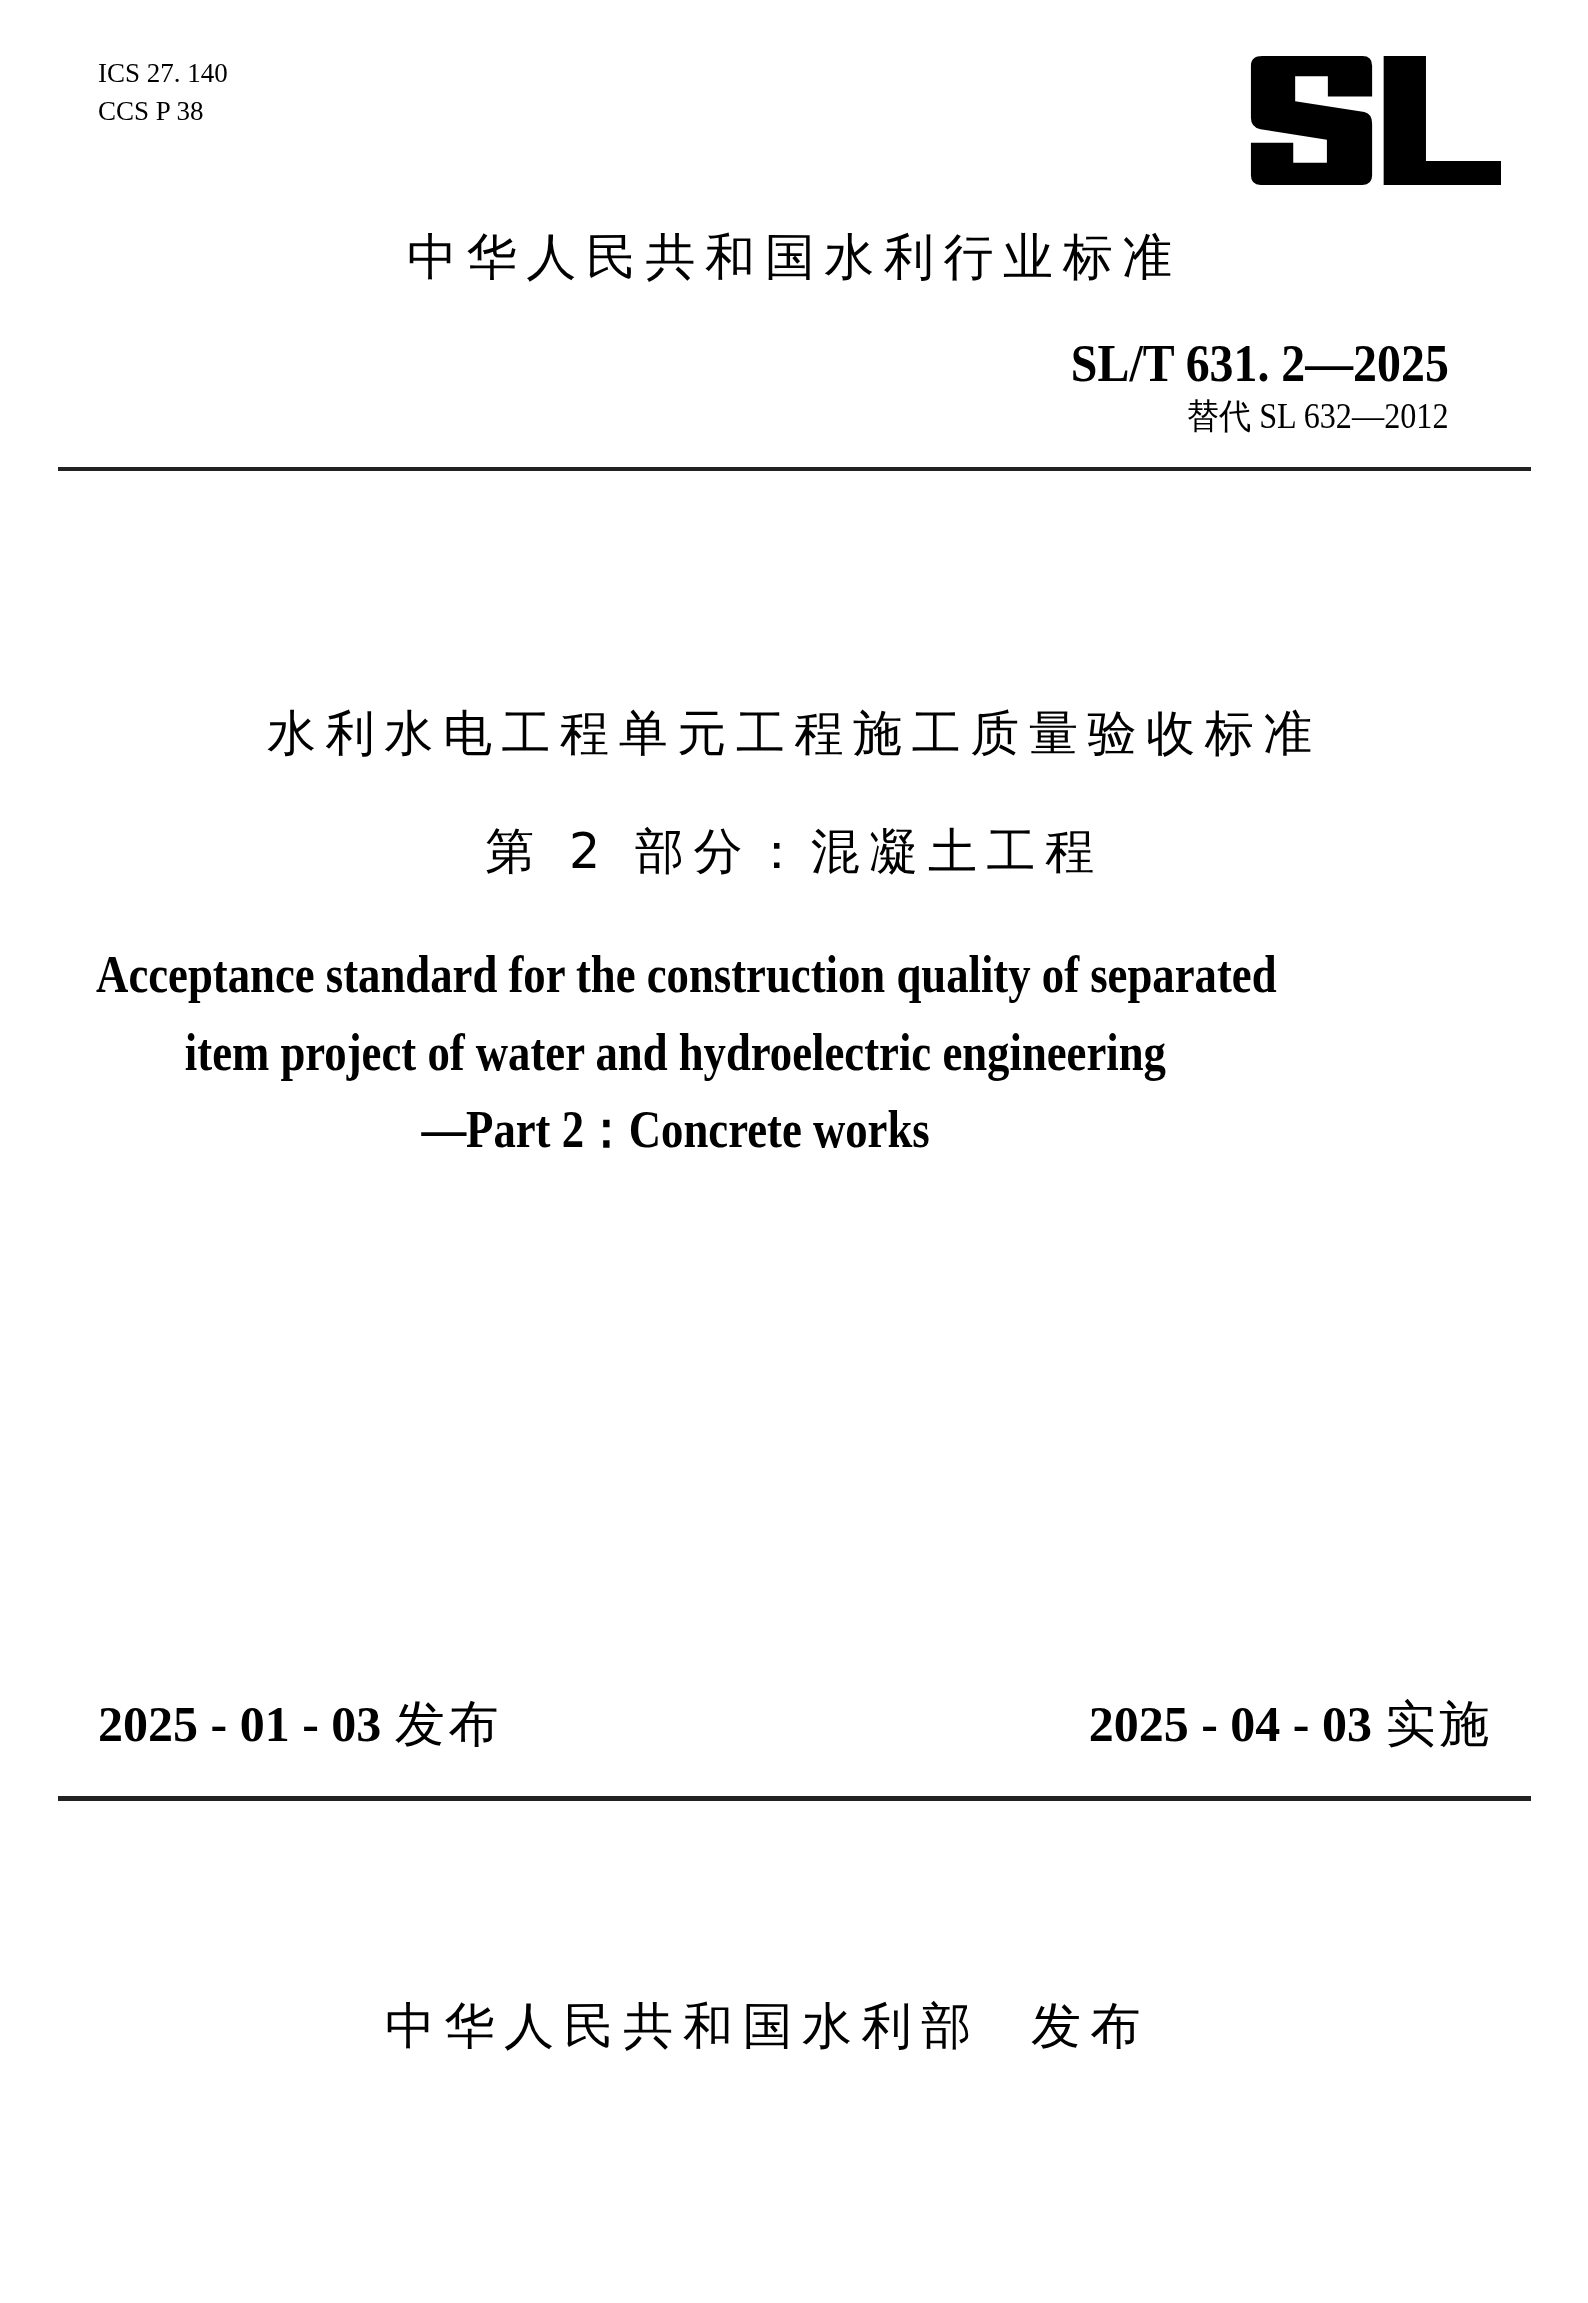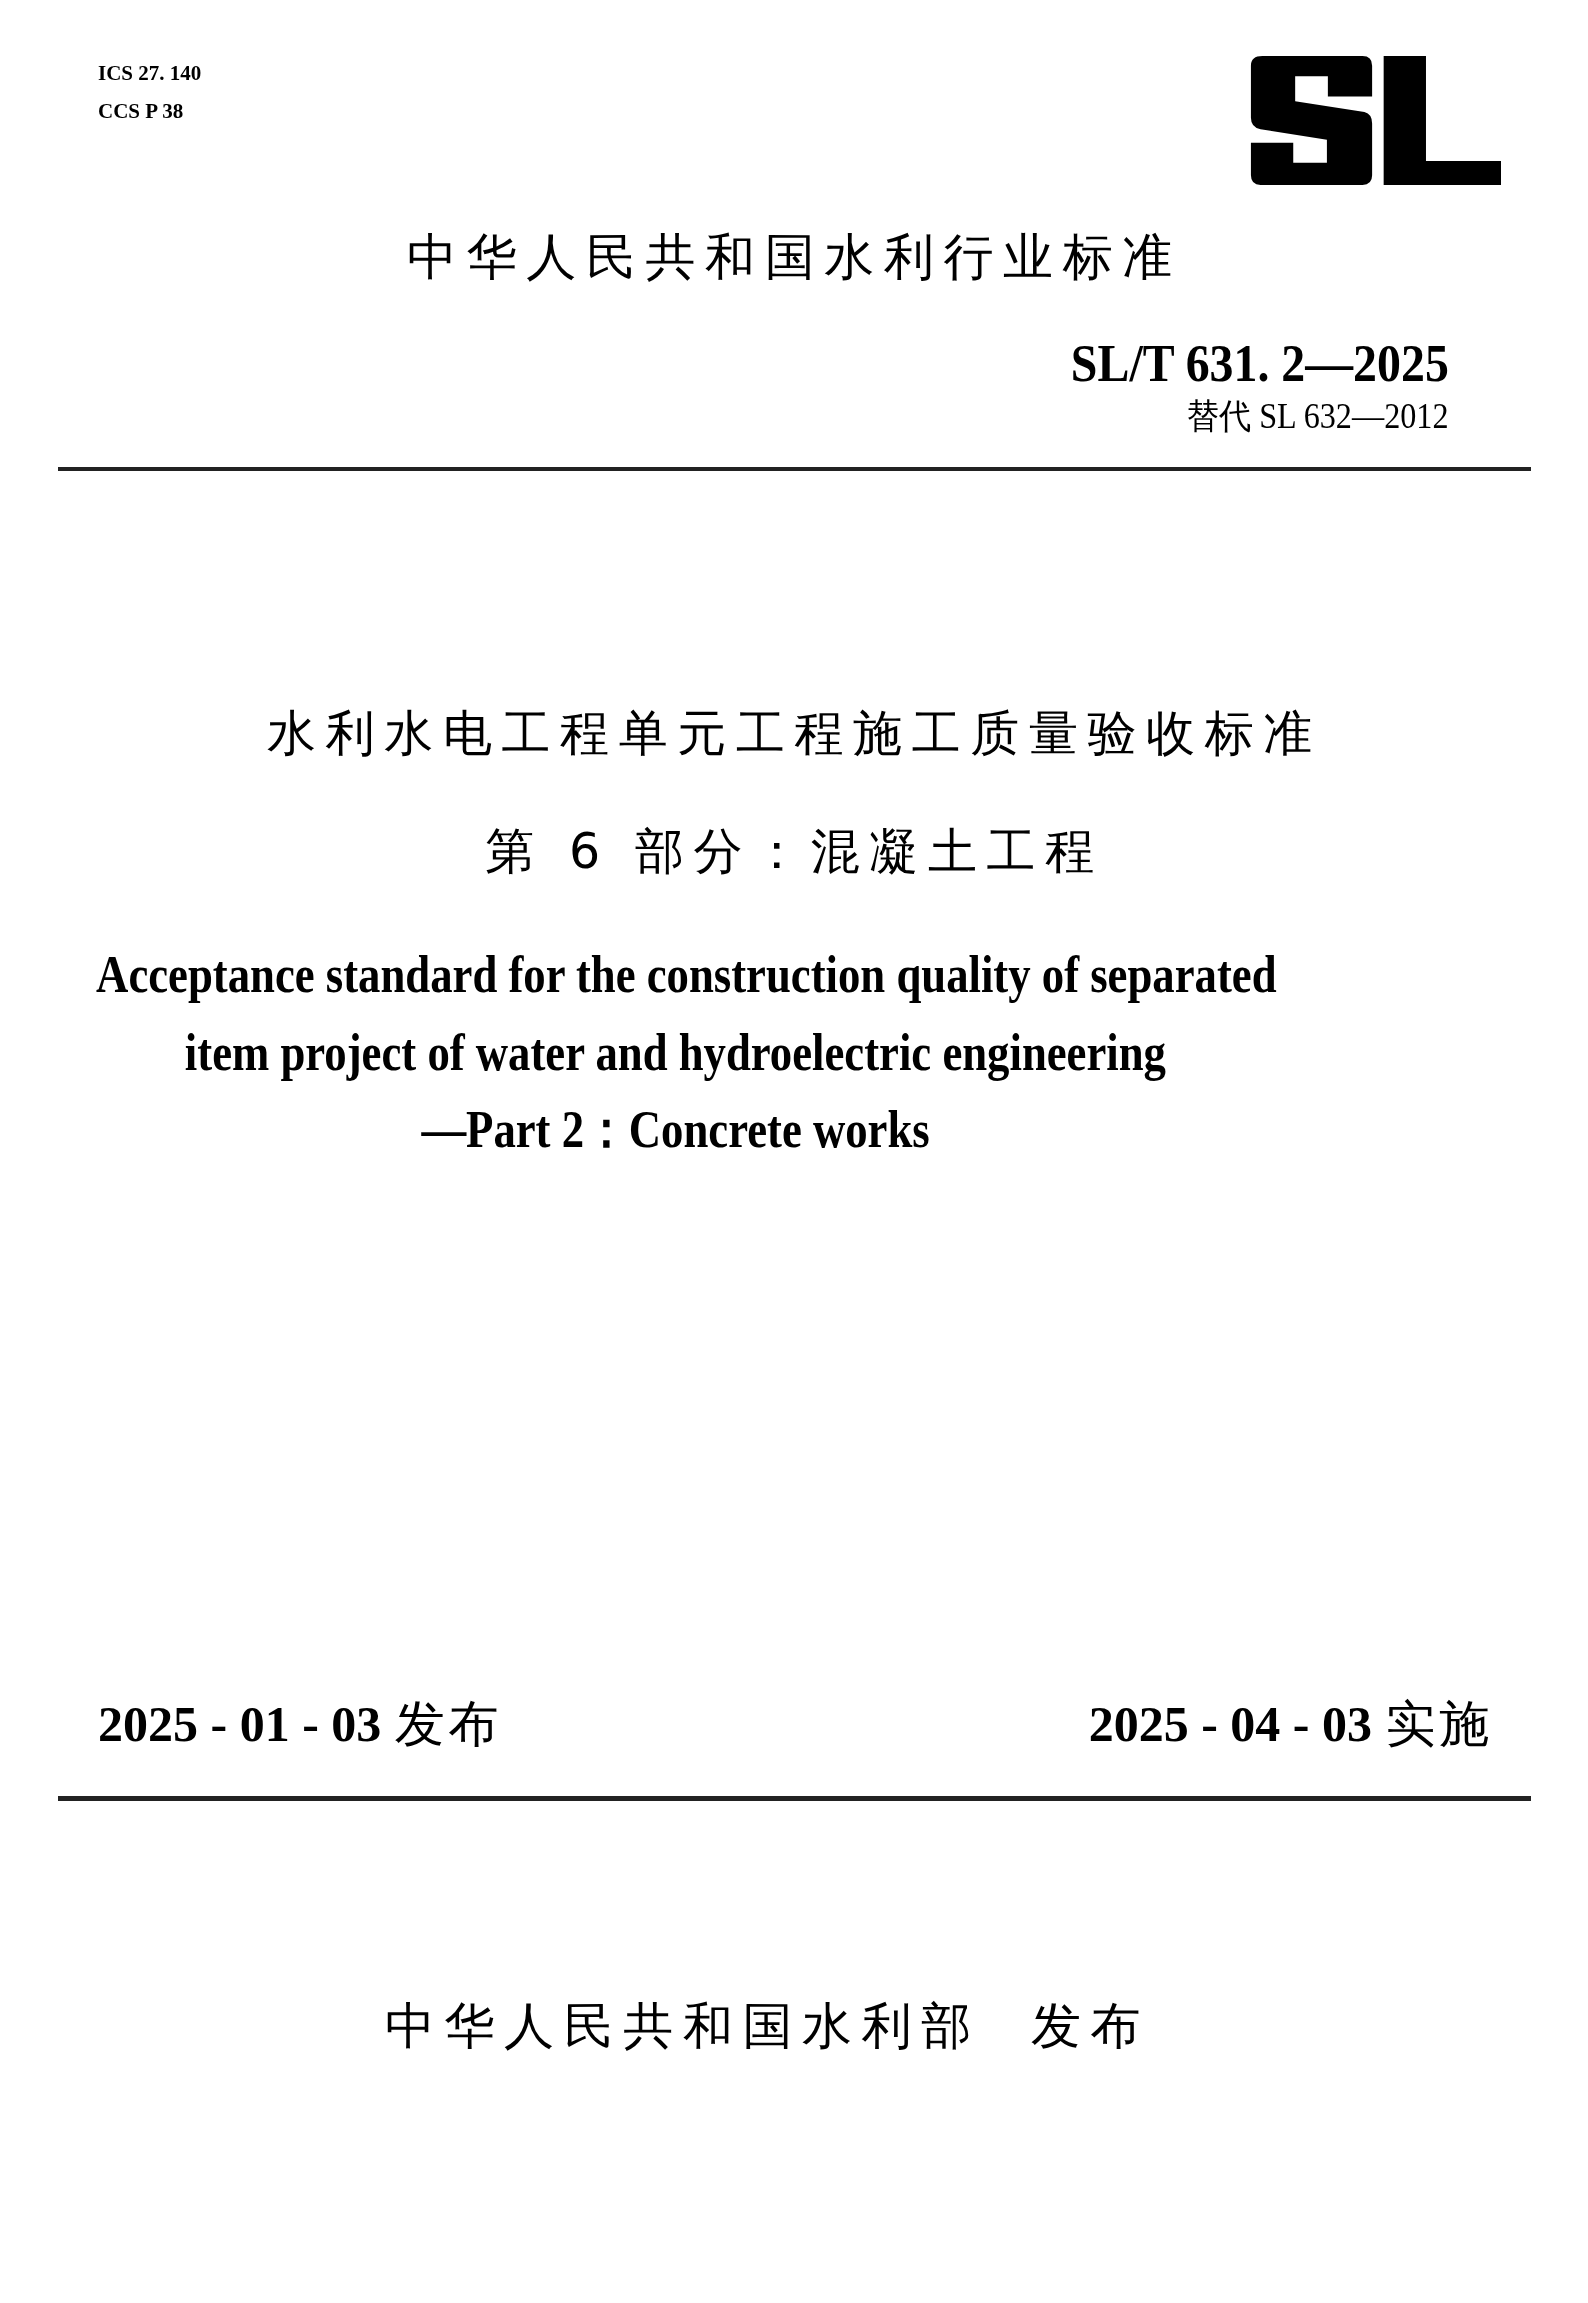--- a/index.html
+++ b/index.html
@@ -2,21 +2,21 @@
 <html><head>
 <meta charset="utf-8">
 <style>
   html, body { margin: 0; padding: 0; background: #ffffff; }
   body { width: 1589px; height: 2304px; position: relative; overflow: hidden; color: #000; }
   .abs { position: absolute; white-space: nowrap; }
   .serif { font-family: "Liberation Serif", "DejaVu Serif", serif; }
   .sans { font-family: "DejaVu Sans", "Liberation Sans", sans-serif; }
 
   
-  .codes { left: 98px; top: 54px; font-weight: bold; font-size: 21px; line-height: 38px; }
+  .codes { left: 98px; top: 54px; font-weight: normal; font-size: 27px; line-height: 38px; }
   .codes div { height: 38px; }
 
   
   .logo { left: 1249px; top: 56px; width: 252px; height: 131px; }
 
   
   .header-title { left: 0; width: 1589px; top: 223px; text-align: center; font-size: 50px; letter-spacing: 9.6px; line-height: 69px; }
   .std-number { right: 140px; top: 332px; font-size: 52px; font-weight: bold; line-height: 63px; transform: scaleX(0.92); transform-origin: right center; }
   .replaces { right: 140px; top: 396px; font-size: 35px; line-height: 42px; transform: scaleX(0.92); transform-origin: right center; }
   .rule { left: 58px; width: 1473px; height: 3.8px; background: #222222; }
@@ -53,21 +53,21 @@
     <path d="M140 0 H184 V109 H262 V134 H140 Z" fill="#000"></path>
   </svg>
 </div>
 
 <div class="abs header-title sans">中华人民共和国水利行业标准</div>
 <div class="abs std-number serif">SL/T 631. 2—2025</div>
 <div class="abs replaces serif">替代 SL 632—2012</div>
 <div class="abs rule" style="top:467px;"></div>
 
 <div class="abs title-zh sans" style="top:688px;">水利水电工程单元工程施工质量验收标准</div>
-<div class="abs title-zh sans" style="top:806px;">第 6 部分：混凝土工程</div>
+<div class="abs title-zh sans" style="top:806px;">第 2 部分：混凝土工程</div>
 
 <div class="abs title-en serif" style="top:936px;"><span>Acceptance standard for the construction quality of separated</span></div>
 <div class="abs title-en serif" style="top:1014px;"><span>item project of water and hydroelectric engineering</span></div>
 <div class="abs title-en serif" style="top:1091px;"><span>—Part 2：Concrete works</span></div>
 
 <div class="abs date date-issue">
   <span class="num serif">2025 - 01 - 03</span><span class="zh sans">发布</span>
 </div>
 <div class="abs date date-impl">
   <span class="num serif">2025 - 04 - 03</span><span class="zh sans">实施</span>

